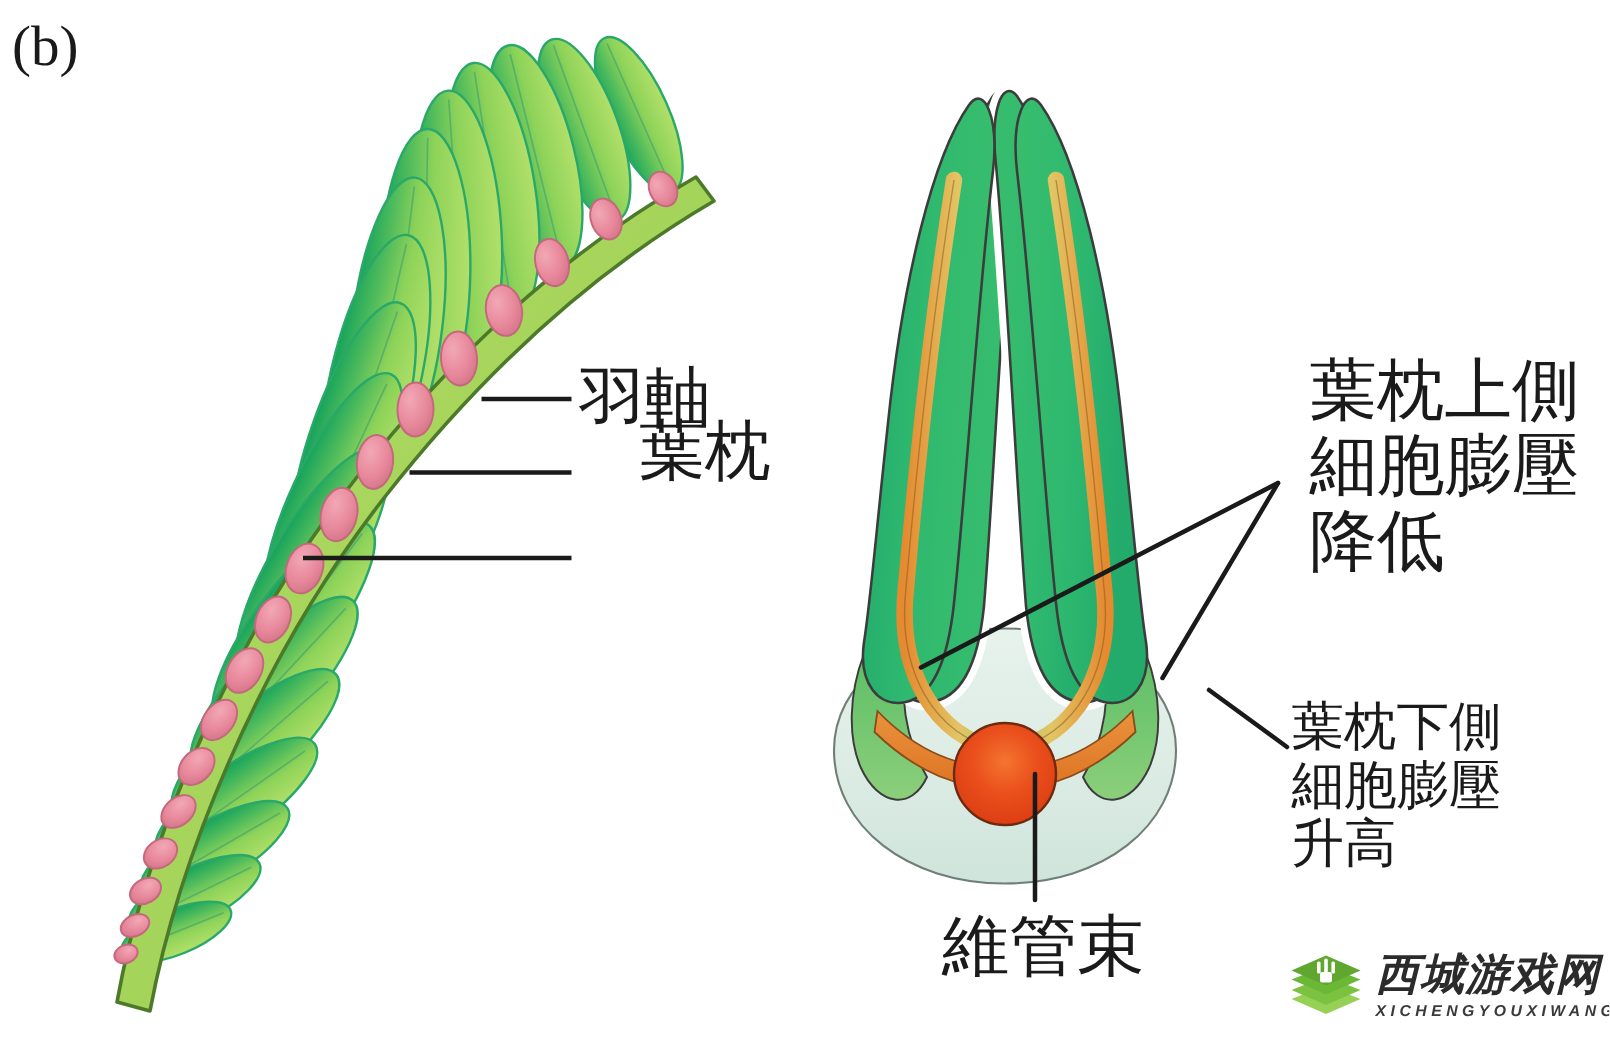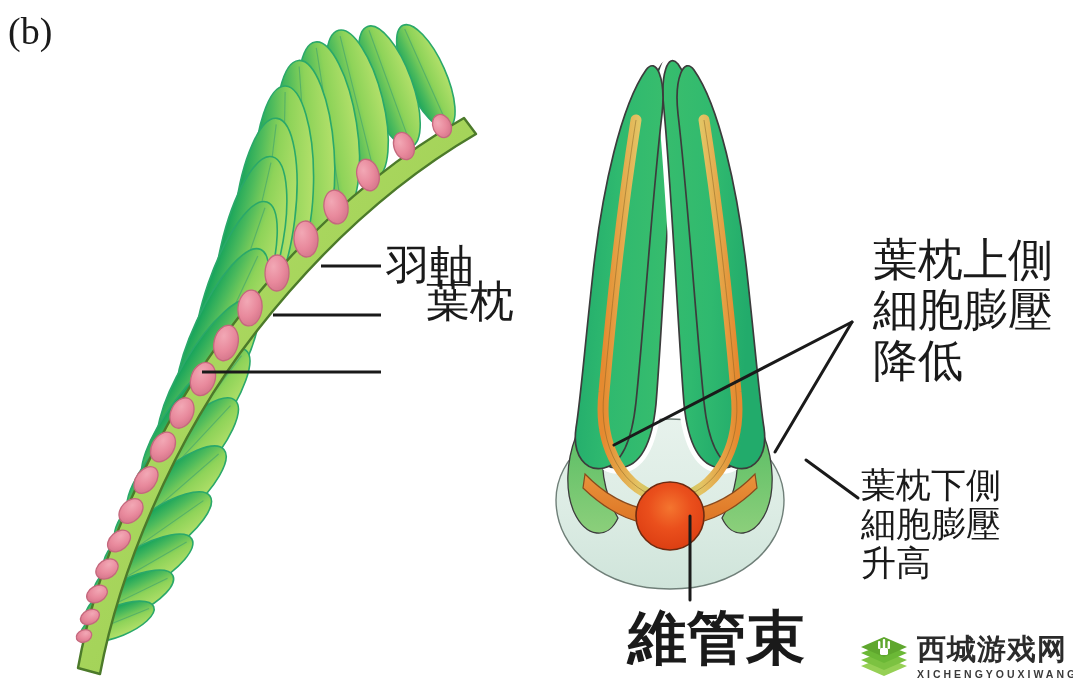--- a/index.html
+++ b/index.html
@@ -43,32 +43,33 @@
     white-space: pre;
     font-size: 44px;
   }
 
   #label-rachis  { left: 386px; top: 243px; }
   #label-pulvinus{ left: 386px; top: 278px; margin-left: 40px; }
   #label-leaflet { left: 386px; top: 348px; }
 
   #label-upper   { left: 861px; top: 235px; font-size: 45px; line-height: 1.12; margin-left: 12px; }
   #label-lower   { left: 861px; top: 466px; font-size: 35px; line-height: 1.12; }
-  #label-bundle  { left: 628px; top: 607px; font-size: 59px; font-weight: bold; }
+  #label-bundle  { left: 628px; top: 607px; font-size: 45px; }
 
   
   #watermark {
     position: absolute;
     left: 858px;
     top: 628px;
     width: 212px;
     height: 58px;
     display: flex;
     align-items: center;
     gap: 7px;
+    font-style: italic;
   }
   #watermark-mark {
     width: 52px;
     height: 48px;
     flex: 0 0 auto;
   }
   #watermark-text {
     display: flex;
     flex-direction: column;
     justify-content: center;

